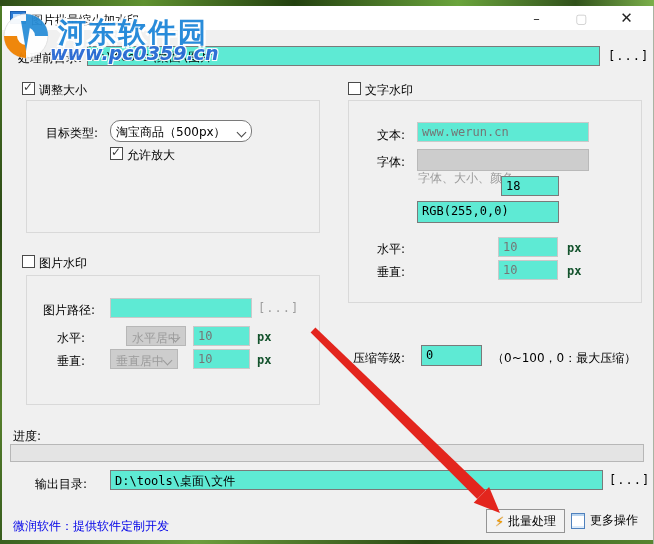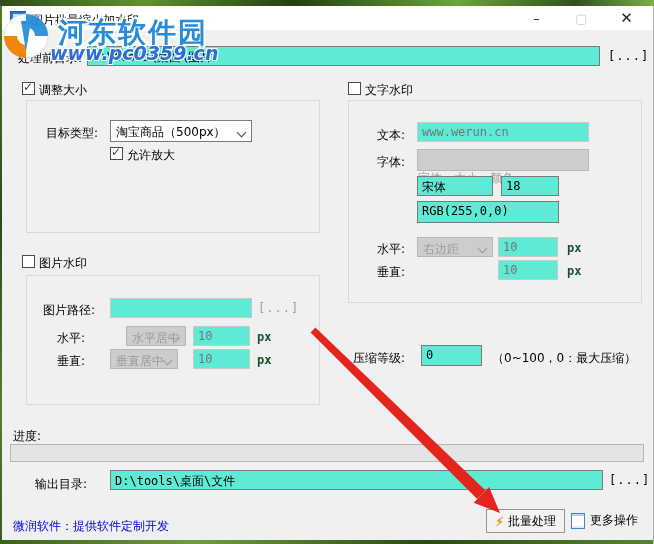--- a/index.html
+++ b/index.html
@@ -74,44 +74,39 @@
   <div class="lbl" style="left:18px;top:50px;">处理前目录:</div>
   <div class="inp" style="left:87px;top:46px;width:513px;height:20px;">D:\tools\桌面\图片</div>
   <div class="browse" style="left:608px;top:49px;">[...]</div>
 
   <div class="chk" style="left:22px;top:82px;">
       <span class="mark">✓</span>
     </div>
   <div class="lbl" style="left:39px;top:82px;">调整大小</div>
   <div class="group" style="left:26px;top:100px;width:294px;height:133px;"></div>
   <div class="lbl" style="left:46px;top:125px;">目标类型:</div>
-  <div class="dd" style="left:110px;top:120px;width:142px;height:22px;">
+  <div class="dd" style="left:110px;top:120px;width:142px;height:22px;border-radius:10px;">
     <span>淘宝商品（500px）</span>
     <span class="chev" style="top:8px;"></span>
   </div>
   <div class="chk" style="left:110px;top:147px;">
       <span class="mark">✓</span>
     </div>
   <div class="lbl" style="left:127px;top:147px;">允许放大</div>
 
   <div class="chk" style="left:348px;top:82px;"></div>
   <div class="lbl" style="left:365px;top:82px;">文字水印</div>
   <div class="group" style="left:348px;top:100px;width:294px;height:203px;"></div>
   <div class="lbl" style="left:377px;top:127px;">文本:</div>
   <div class="inp light graytext" style="left:417px;top:122px;width:172px;height:20px;">www.werun.cn</div>
   <div class="lbl" style="left:377px;top:154px;">字体:</div>
   <div class="btn-dis" style="left:417px;top:149px;width:172px;height:20px;">字体、大小、颜色</div>
-  <div class="inp" style="left:417px;top:176px;width:76px;height:20px;font-family:'DejaVu Sans',sans-serif;">宋体</div>
   <div class="inp" style="left:501px;top:176px;width:58px;height:20px;">18</div>
   <div class="inp" style="left:417px;top:201px;width:142px;height:22px;">RGB(255,0,0)</div>
   <div class="lbl" style="left:377px;top:241px;">水平:</div>
-  <div class="dd dis" style="left:417px;top:237px;width:76px;height:20px;">
-    <span>右边距</span>
-    <span class="chev"></span>
-  </div>
   <div class="inp light graytext" style="left:498px;top:237px;width:60px;height:20px;">10</div>
   <div class="pxu" style="left:567px;top:241px;">px</div>
   <div class="lbl" style="left:377px;top:264px;">垂直:</div>
   <div class="inp light graytext" style="left:498px;top:260px;width:60px;height:20px;">10</div>
   <div class="pxu" style="left:567px;top:264px;">px</div>
 
   <div class="chk" style="left:22px;top:255px;"></div>
   <div class="lbl" style="left:39px;top:255px;">图片水印</div>
   <div class="group" style="left:26px;top:275px;width:294px;height:130px;"></div>
   <div class="lbl" style="left:43px;top:302px;">图片路径:</div>

